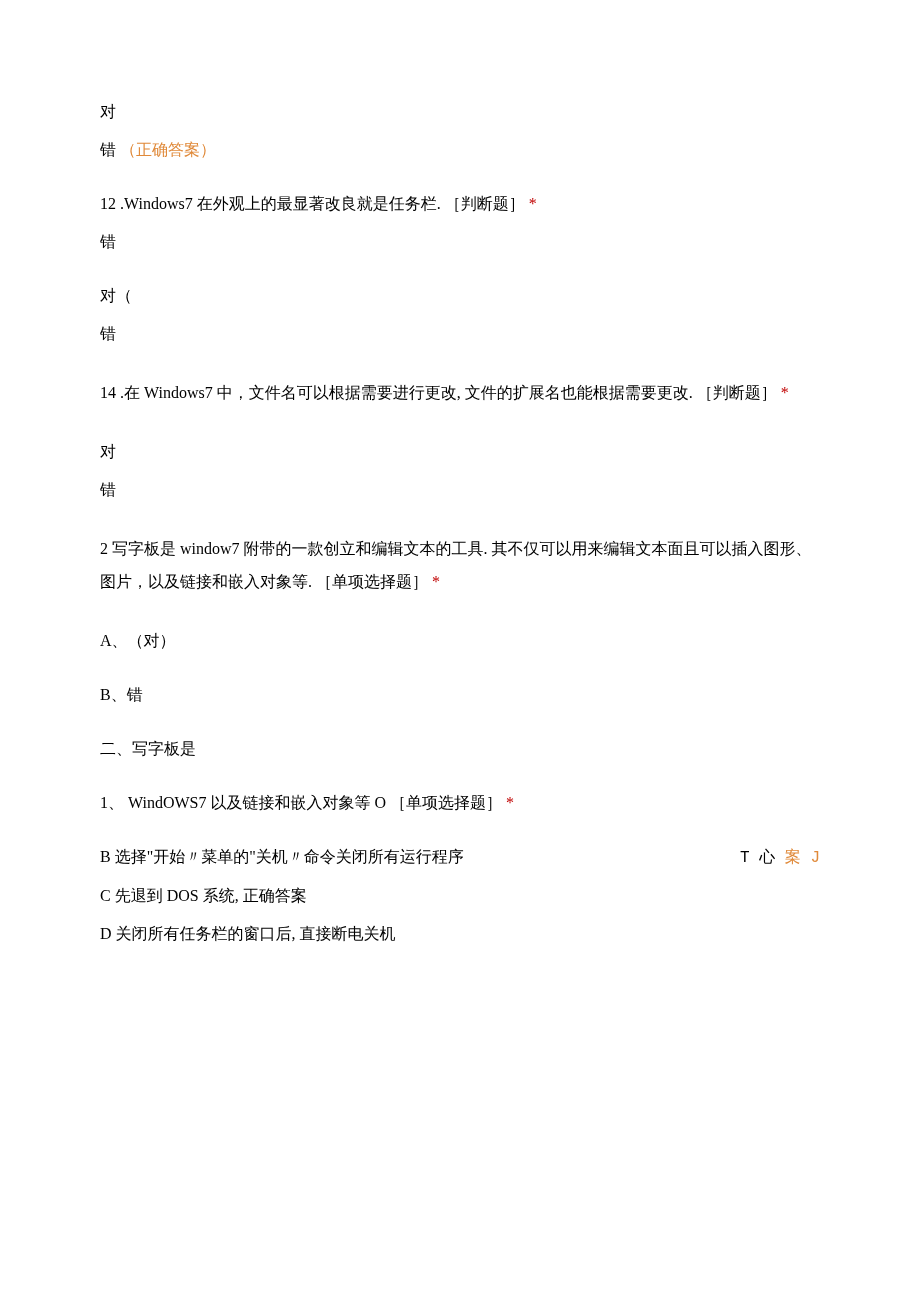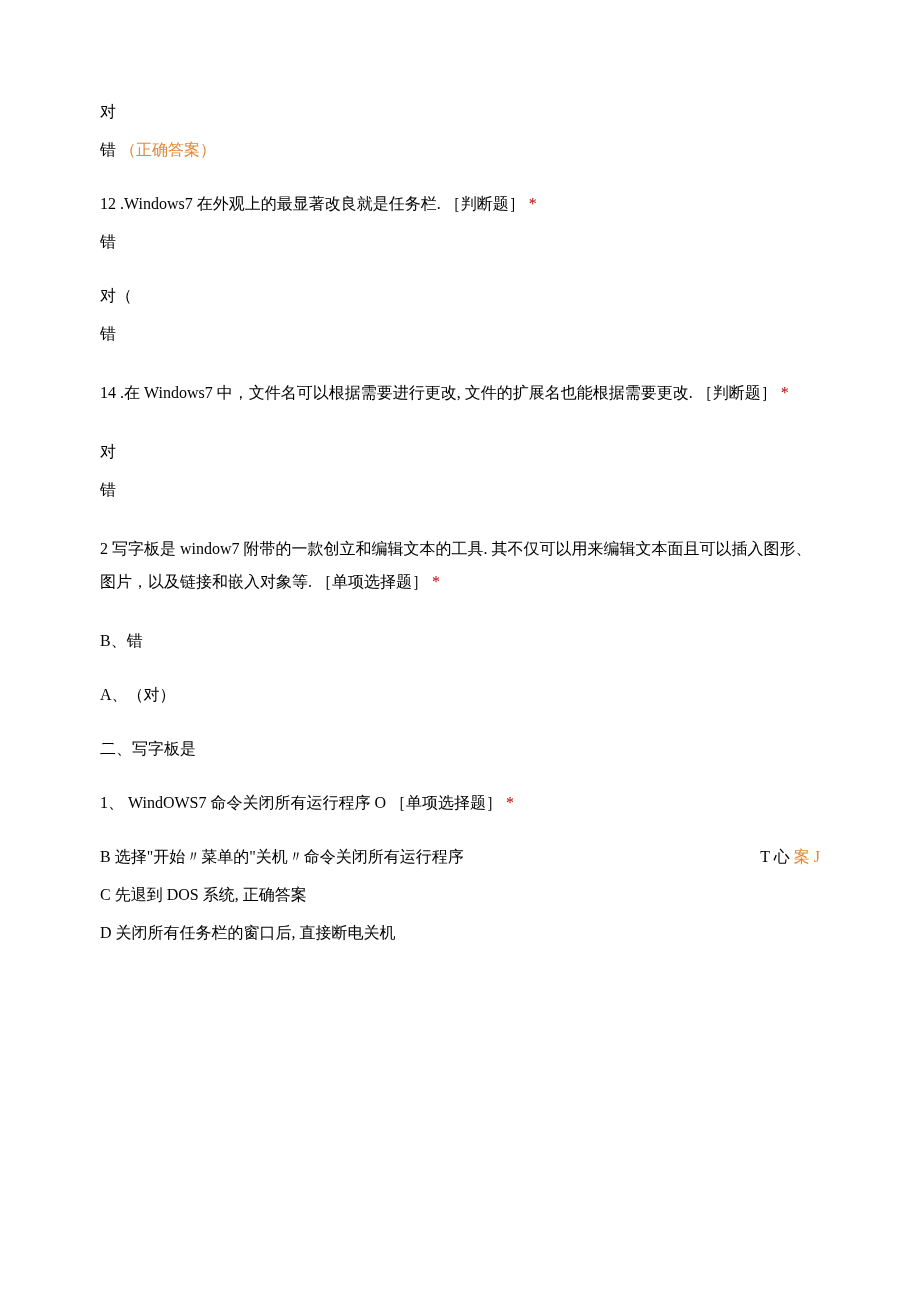--- a/index.html
+++ b/index.html
@@ -36,20 +36,21 @@
   }
   .q-row .left {
     flex: 0 0 auto;
   }
   .q-row .mid {
     flex: 1 1 auto;
   }
   .q-row .right {
     flex: 0 0 auto;
     padding-left: 30px;
+    font-family: Liberation Mono, monospace;
   }
   .para {
     line-height: 2.1;
   }
 </style>
 </head>
 <body>
 
 <div class="page">
 
@@ -91,33 +92,33 @@
     <span>错</span>
   </div>
 
   <div class="block para">
     <span>2 </span>
     <span>写字板是 window7 附带的一款创立和编辑文本的工具. 其不仅可以用来编辑文本面且可以插入图形、图片，以及链接和嵌入对象等.</span>
     <span>［单项选择题］</span>
     <span class="red">*</span>
   </div>
   <div class="line block">
-    <span>B、错</span>
+    <span>A、（对）</span>
   </div>
   <div class="line block">
-    <span>A、（对）</span>
+    <span>B、错</span>
   </div>
 
   <div class="line block">
     <span>二、写字板是</span>
   </div>
 
   <div class="line block">
     <span>1、</span>
-    <span>WindOWS7 命令关闭所有运行程序 O</span>
+    <span>WindOWS7 以及链接和嵌入对象等 O</span>
     <span>［单项选择题］</span>
     <span class="red">*</span>
   </div>
 
   <div class="block q-row">
     <div class="left">
       <span>B 选择"开始〃菜单的"关机〃命令关闭所有运行程序</span>
     </div>
     <div class="mid"></div>
     <div class="right">

